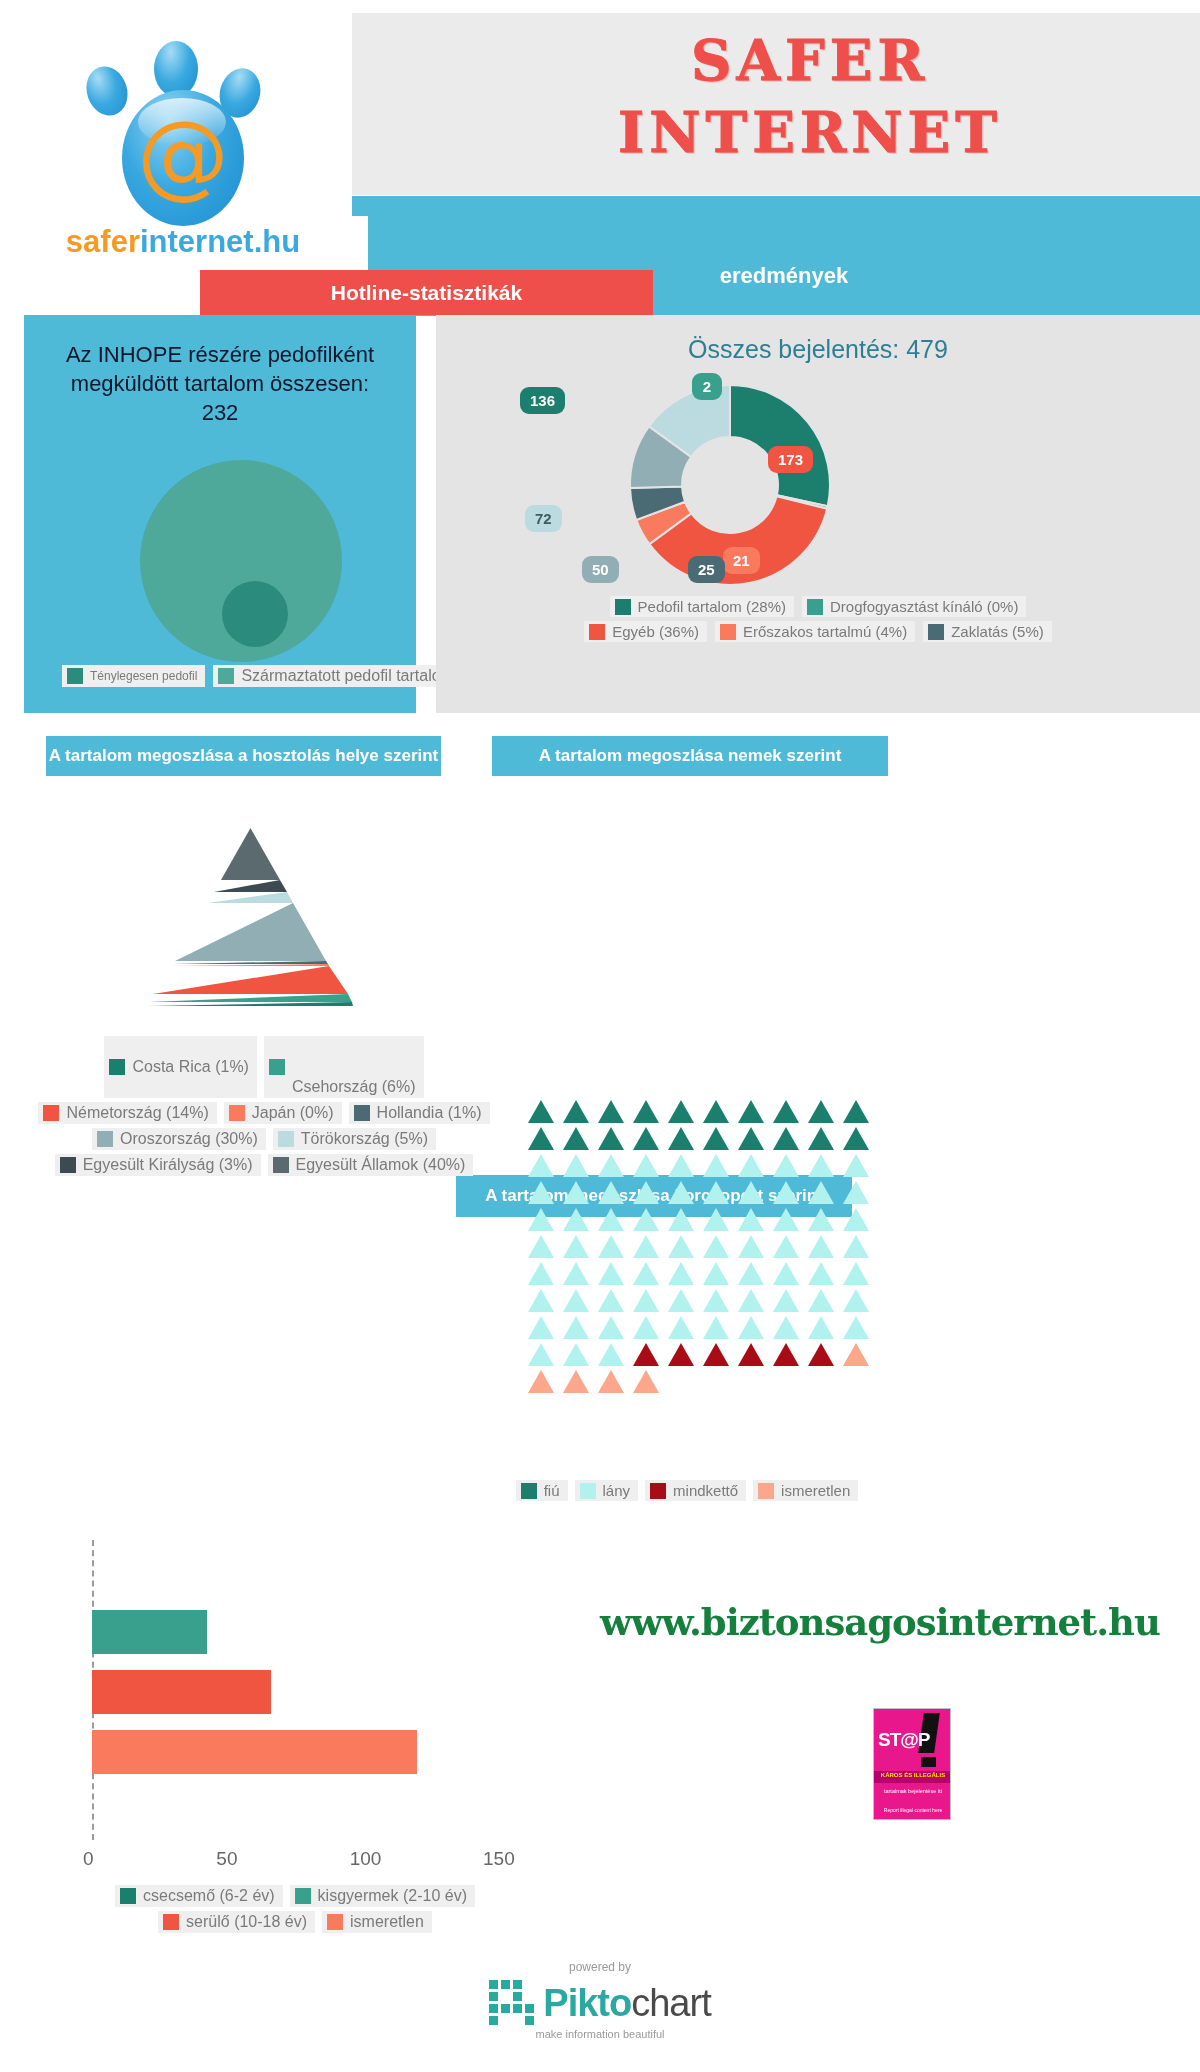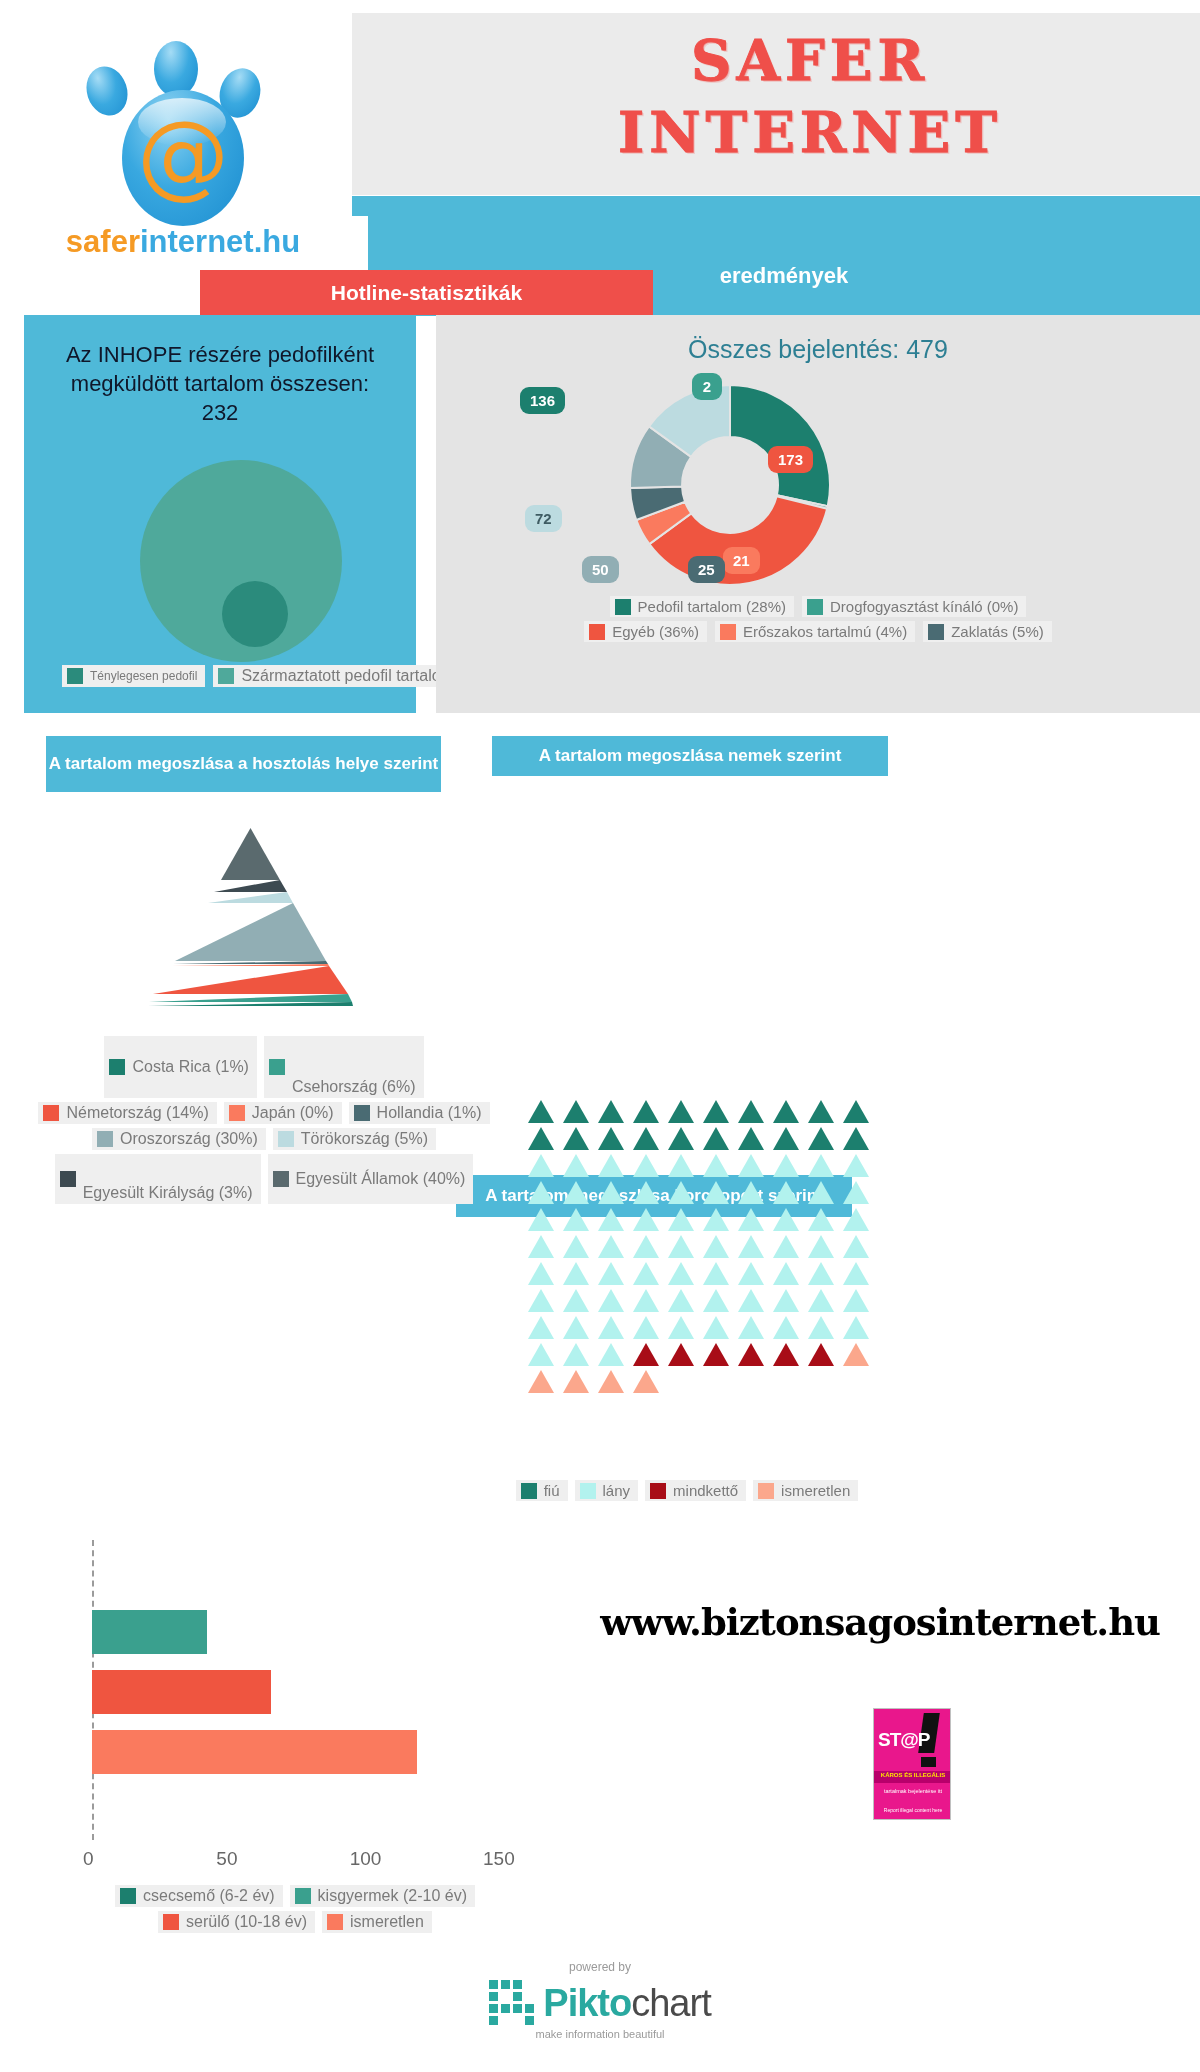--- a/index.html
+++ b/index.html
@@ -145,21 +145,21 @@
   }
   .lg-sw { width: 16px; height: 16px; display: inline-block; flex: none; }
   .lg-tx { font-size: 15px; color: #7a7a7a; }
 
   
   .sec-title {
     position: absolute; background: #4fb9d8; color: #fff;
     font-size: 17px; font-weight: bold;
     display: flex; align-items: center; justify-content: center;
   }
-  #sec-host { left: 46px; top: 736px; width: 395px; height: 56px; }
+  #sec-host { left: 46px; top: 736px; width: 395px; height: 40px; }
   #sec-gender { left: 492px; top: 736px; width: 396px; height: 40px; }
   #sec-age { left: 456px; top: 1175px; width: 396px; height: 42px; }
 
   
   .pyramid { position: absolute; left: 148px; top: 828px; width: 205px; height: 182px; }
   .legend-country { position: absolute; left: 34px; top: 1036px; width: 460px; }
   .legend-country .legend-row, .legend-gender .legend-row, .legend-age .legend-row { gap: 7px; }
 
   
   .picto { position: absolute; left: 528px; top: 1100px; width: 318px; }
@@ -172,23 +172,23 @@
   .baxis {
     position: absolute; left: 92px; top: 1540px; width: 2px; height: 300px;
     border-left: 2px dashed #9b9b9b;
   }
   .bar { position: absolute; height: 44px; }
   .bticks { position: absolute; left: 40px; top: 1848px; width: 530px; height: 30px; }
   .btick { position: absolute; font-size: 19px; color: #676767; }
   .legend-age { position: absolute; left: 70px; top: 1885px; width: 450px; }
 
   .url-text {
-    position: absolute; left: 600px; top: 1600px; width: 560px; text-align: right;
+    position: absolute; left: 600px; top: 1600px; width: 560px; text-align: center;
     font-family: "DejaVu Serif", serif; font-weight: bold;
-    font-size: 37px; color: #000000; letter-spacing: -1px;
+    font-size: 37px; color: #15803d; letter-spacing: -1px;
   }
 
   
   .stop-badge {
     position: absolute; left: 873px; top: 1708px; width: 78px; height: 112px;
     background: #e9178c; border: 1px solid #c0c0c0;
     overflow: hidden;
   }
   .stop-top { position: absolute; left: 0; top: 0; width: 78px; height: 62px; background: #e9178c; }
   .stop-excl {
@@ -372,21 +372,21 @@
           <span class="lg-tx" style="font-size: 16px;">Oroszország (30%)</span>
         </span>
         <span class="lg-item">
           <span class="lg-sw" style="background: rgb(188, 219, 224);"></span>
           <span class="lg-tx" style="font-size: 16px;">Törökország (5%)</span>
         </span>
       </div>
       <div class="legend-row">
         <span class="lg-item">
           <span class="lg-sw" style="background: rgb(61, 74, 81);"></span>
-          <span class="lg-tx" style="font-size: 16px; margin-top: 28px;">Egyesült Királyság (3%)</span>
+          <span class="lg-tx" style="font-size: 16px;">Egyesült Királyság (3%)</span>
         </span>
         <span class="lg-item">
           <span class="lg-sw" style="background: rgb(90, 106, 110);"></span>
           <span class="lg-tx" style="font-size: 16px;">Egyesült Államok (40%)</span>
         </span>
       </div>
     </div>
 
   <div class="picto" id="picto">
       <div class="picto-row">

